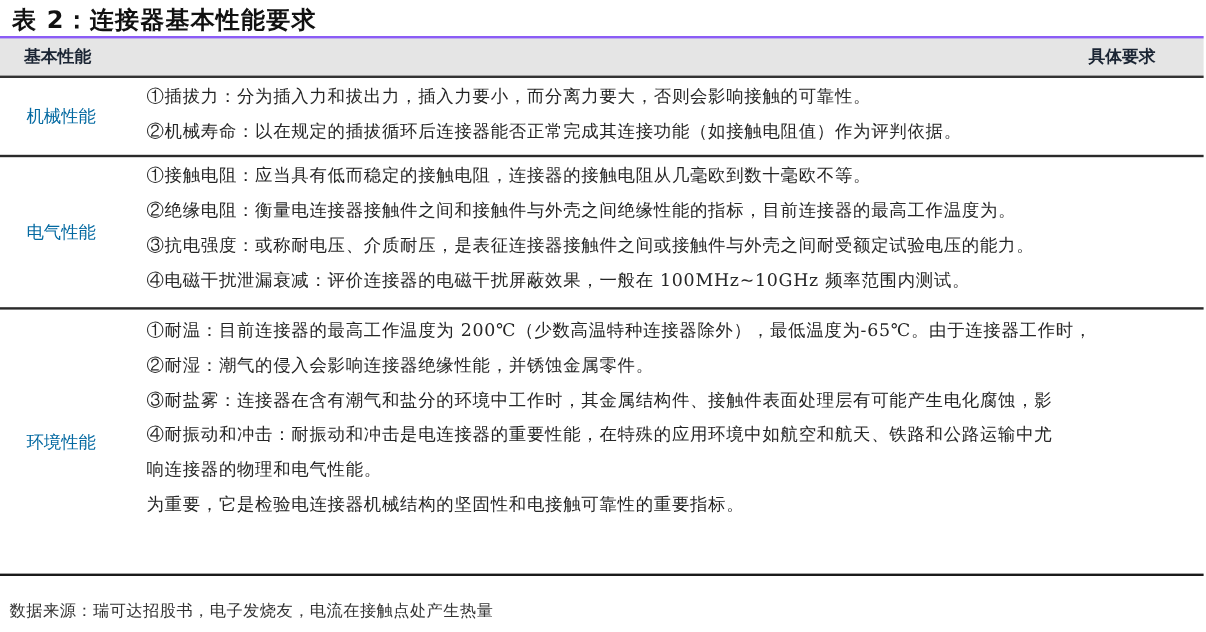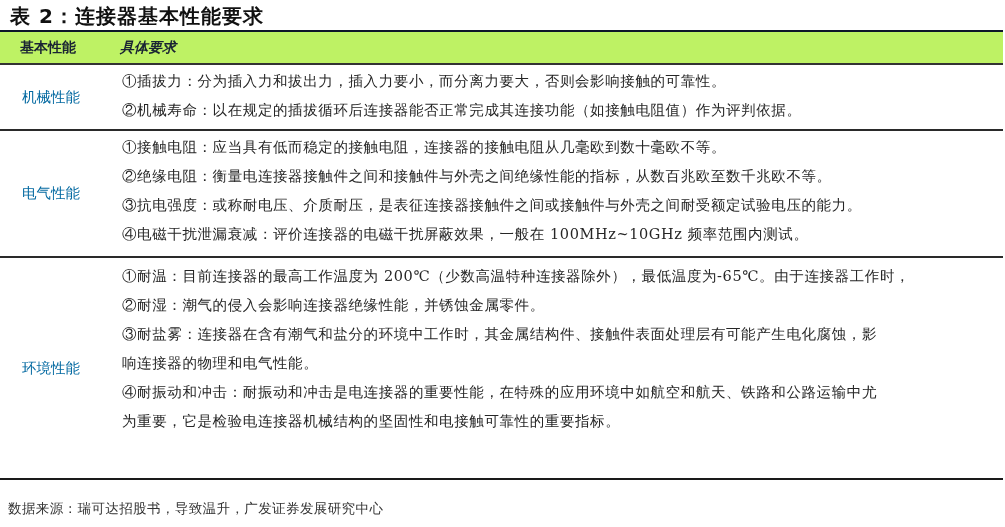--- a/index.html
+++ b/index.html
@@ -9,28 +9,28 @@
       color: #222222;
     }
     .title {
       position: absolute; left: 10px; top: 3px;
       font-size: 20px; font-weight: bold; color: #111;
       font-family: "DejaVu Sans", "Liberation Sans", sans-serif;
       letter-spacing: 1px;
     }
     .table { position: absolute; left: 0; top: 30px; width: 1003px; }
     .thead {
-      height: 31px; background: #bef264;
-      border-top: 2px solid #0f172a; border-bottom: 2px solid #333;
+      height: 31px; background: #e5e5e5;
+      border-top: 2px solid #8b5cf6; border-bottom: 2px solid #333;
       display: flex; align-items: center;
       font-weight: bold; font-size: 14px; color: #1a2433;
       font-family: "DejaVu Sans", "Liberation Sans", sans-serif;
     }
     .th-left { width: 120px; padding-left: 20px; box-sizing: border-box; }
-    .th-right { flex: 1; text-align: left; padding-right: 40px; font-style: italic; }
+    .th-right { flex: 1; text-align: right; padding-right: 40px; }
     .row { display: flex; border-bottom: 2px solid #2a2a2a; }
     .row.last { border-bottom: 2px solid #1a1a1a; }
     .cat {
       width: 120px; flex: none; display: flex; align-items: center;
       padding-left: 22px; box-sizing: border-box; font-size: 14.5px; color: #0369a1;
     }
     .items { flex: 1; padding-left: 2px; padding-top: 2px; padding-bottom: 1px; }
     .line {
       font-size: 14.5px; line-height: 29px; height: 29px; white-space: nowrap;
       color: #262626; letter-spacing: 0.6px;
@@ -56,32 +56,32 @@
     <div class="items">
       <div class="line">①插拔力：分为插入力和拔出力，插入力要小，而分离力要大，否则会影响接触的可靠性。</div>
       <div class="line">②机械寿命：以在规定的插拔循环后连接器能否正常完成其连接功能（如接触电阻值）作为评判依据。</div>
     </div>
   </div>
 
   <div class="row" style="height:125px;">
     <div class="cat">电气性能</div>
     <div class="items">
       <div class="line">①接触电阻：应当具有低而稳定的接触电阻，连接器的接触电阻从几毫欧到数十毫欧不等。</div>
-      <div class="line">②绝缘电阻：衡量电连接器接触件之间和接触件与外壳之间绝缘性能的指标，从数百兆欧至数千兆欧不等。</div>
+      <div class="line">②绝缘电阻：衡量电连接器接触件之间和接触件与外壳之间绝缘性能的指标，目前连接器的最高工作温度为。</div>
       <div class="line">③抗电强度：或称耐电压、介质耐压，是表征连接器接触件之间或接触件与外壳之间耐受额定试验电压的能力。</div>
       <div class="line">④电磁干扰泄漏衰减：评价连接器的电磁干扰屏蔽效果，一般在 100MHz~10GHz 频率范围内测试。</div>
     </div>
   </div>
 
   <div class="row last" style="height:220px;">
     <div class="cat">环境性能</div>
     <div class="items" style="padding-top:4px;">
       <div class="line">①耐温：目前连接器的最高工作温度为 200℃（少数高温特种连接器除外），最低温度为-65℃。由于连接器工作时，</div>
       <div class="line">②耐湿：潮气的侵入会影响连接器绝缘性能，并锈蚀金属零件。</div>
       <div class="line">③耐盐雾：连接器在含有潮气和盐分的环境中工作时，其金属结构件、接触件表面处理层有可能产生电化腐蚀，影</div>
+      <div class="line">④耐振动和冲击：耐振动和冲击是电连接器的重要性能，在特殊的应用环境中如航空和航天、铁路和公路运输中尤</div>
       <div class="line">响连接器的物理和电气性能。</div>
-      <div class="line">④耐振动和冲击：耐振动和冲击是电连接器的重要性能，在特殊的应用环境中如航空和航天、铁路和公路运输中尤</div>
       <div class="line">为重要，它是检验电连接器机械结构的坚固性和电接触可靠性的重要指标。</div>
     </div>
   </div>
 </div>
 
-<div class="source">数据来源：瑞可达招股书，导致温升，广发证券发展研究中心</div>
+<div class="source">数据来源：瑞可达招股书，电子发烧友，电流在接触点处产生热量</div>
 
 </body></html>

